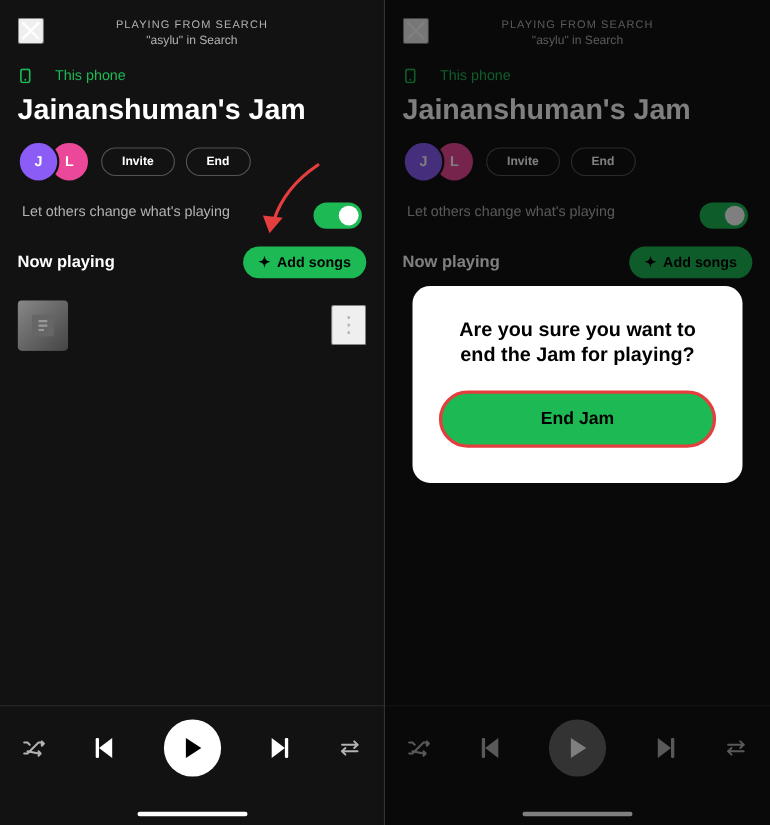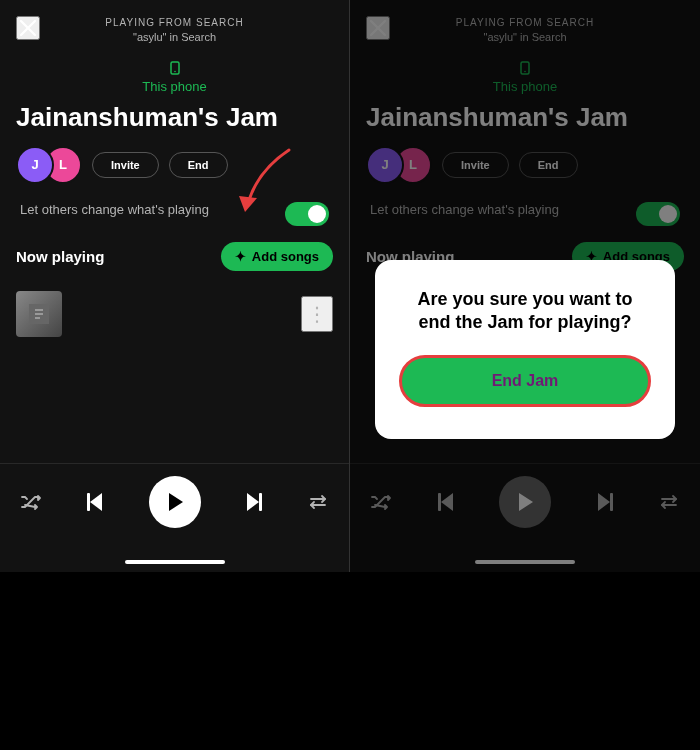--- a/index.html
+++ b/index.html
@@ -7,21 +7,21 @@
       width: 700px;
       height: 750px;
       background: #000;
       display: flex;
       font-family: 'Helvetica Neue', Helvetica, Arial, sans-serif;
       overflow: hidden;
     }
 
     .panel {
       width: 350px;
-      height: 572px;
+      height: 750px;
       background: #121212;
       display: flex;
       flex-direction: column;
       position: relative;
       overflow: hidden;
     }
 
     .panel-left {
       border-right: 1px solid #333;
     }
@@ -65,23 +65,22 @@
 
     .header-subtitle .search-query {
       font-size: 11px;
       color: #b3b3b3;
     }
 
     
     .device-info {
       display: flex;
       align-items: center;
-      gap: 4px;
+      gap: 20px;
       padding: 8px 16px 4px;
-      flex-direction: column;
     }
 
     .device-icon {
       color: #1db954;
       font-size: 14px;
     }
 
     .device-label {
       color: #1db954;
       font-size: 13px;
@@ -359,21 +358,21 @@
       font-weight: 700;
       color: #000;
       line-height: 1.3;
       margin-bottom: 20px;
     }
 
     .end-jam-btn {
       display: block;
       width: 100%;
       background: #1db954;
-      color: #701a75;
+      color: #000000;
       border: 3px solid #e53e3e;
       border-radius: 50px;
       padding: 14px;
       font-size: 16px;
       font-weight: 700;
       cursor: pointer;
       margin-bottom: 12px;
     }
 
     .cancel-btn {

